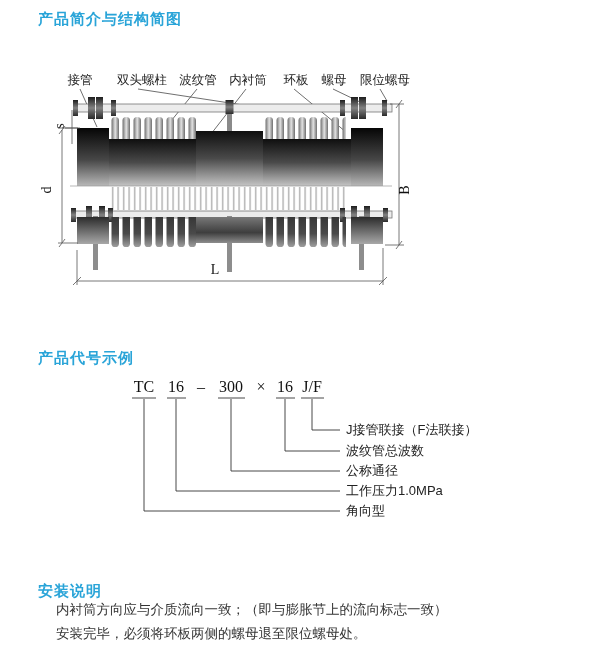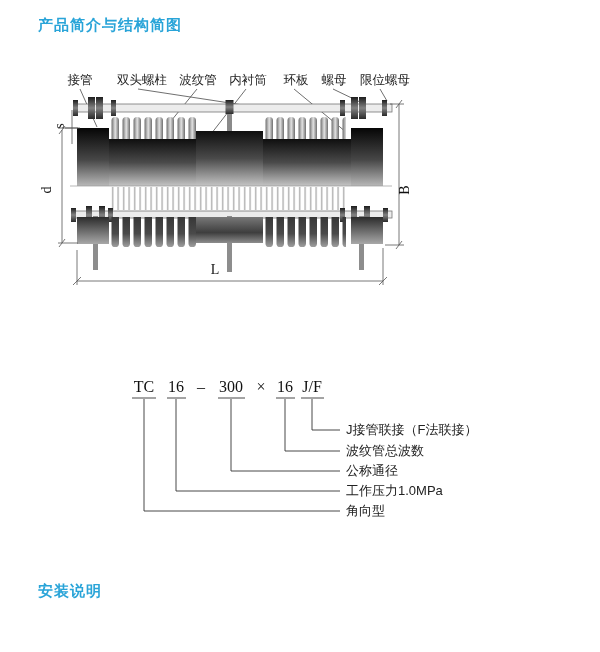--- a/index.html
+++ b/index.html
@@ -13,21 +13,21 @@
     font-family: "Liberation Sans", sans-serif;
   }
   .sec-heading {
     position: absolute;
     left: 38px;
     font-size: 15px;
     font-weight: bold;
     color: #29a4d8;
     letter-spacing: 1px;
   }
-  #heading-intro { top: 16px; text-align: center; }
+  #heading-intro { top: 10px; text-align: center; }
   #heading-code { top: 349px; }
   #heading-install { top: 566px; margin-top: 16px; }
   .diagram-svg {
     position: absolute;
     left: 0; top: 60px;
     width: 600px; height: 245px;
   }
   .code-svg {
     position: absolute;
     left: 0; top: 370px;
@@ -216,20 +216,21 @@
     <g stroke="#555" stroke-width="0.8">
       <line x1="77" y1="250" x2="77" y2="285"></line>
       <line x1="383" y1="248" x2="383" y2="285"></line>
       <line x1="77" y1="281" x2="383" y2="281"></line>
       <line x1="73" y1="285" x2="81" y2="277"></line>
       <line x1="379" y1="285" x2="387" y2="277"></line>
     </g>
     <text class="dim" x="215" y="274" text-anchor="middle">L</text>
   </svg>
 
+  <div class="sec-heading" id="heading-code">产品代号示例</div>
 
   <svg class="code-svg" viewBox="0 370 600 160">
 
     <g>
       <text class="code-seg" x="144" y="392" text-anchor="middle">TC</text>
       <text class="code-seg" x="176" y="392" text-anchor="middle">16</text>
       <text class="code-seg" x="201" y="392" text-anchor="middle">–</text>
       <text class="code-seg" x="231" y="392" text-anchor="middle">300</text>
       <text class="code-seg" x="261" y="392" text-anchor="middle">×</text>
       <text class="code-seg" x="285" y="392" text-anchor="middle">16</text>
@@ -257,15 +258,17 @@
       <text class="callout-label" x="346" y="455">波纹管总波数</text>
       <text class="callout-label" x="346" y="475">公称通径</text>
       <text class="callout-label" x="346" y="495">工作压力1.0MPa</text>
       <text class="callout-label" x="346" y="515">角向型</text>
     </g>
   </svg>
 
   <div class="sec-heading" id="heading-install">安装说明</div>
 
   <div class="install-text">
+    <div>内衬筒方向应与介质流向一致；（即与膨胀节上的流向标志一致）</div>
+    <div>安装完毕，必须将环板两侧的螺母退至限位螺母处。</div>
   </div>
 
 </div>
 
 </body></html>

